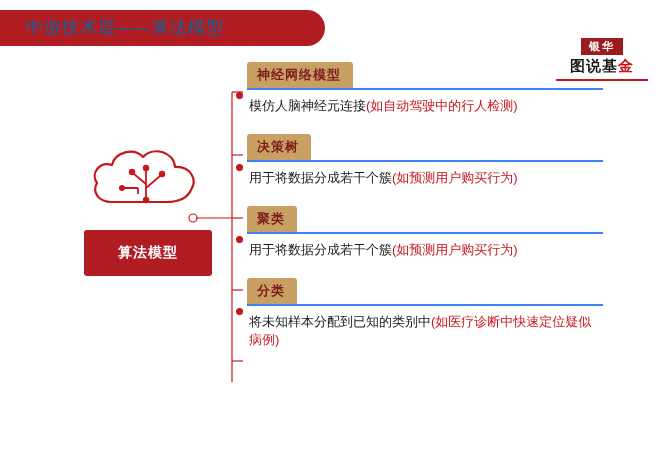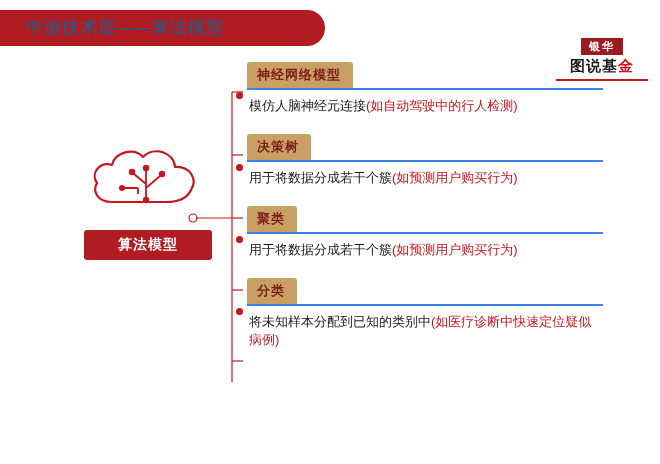--- a/index.html
+++ b/index.html
@@ -93,21 +93,21 @@
     left: 10px;
     top: 0;
     width: 120px;
     height: 78px;
   }
   .node-label {
     position: absolute;
     left: 6px;
     top: 90px;
     width: 128px;
-    height: 30px;
+    height: 46px;
     background: #b01c22;
     border-radius: 3px;
     color: #ffffff;
     font-size: 14px;
     font-weight: bold;
     display: flex;
     align-items: center;
     justify-content: center;
     letter-spacing: 1px;
   }

